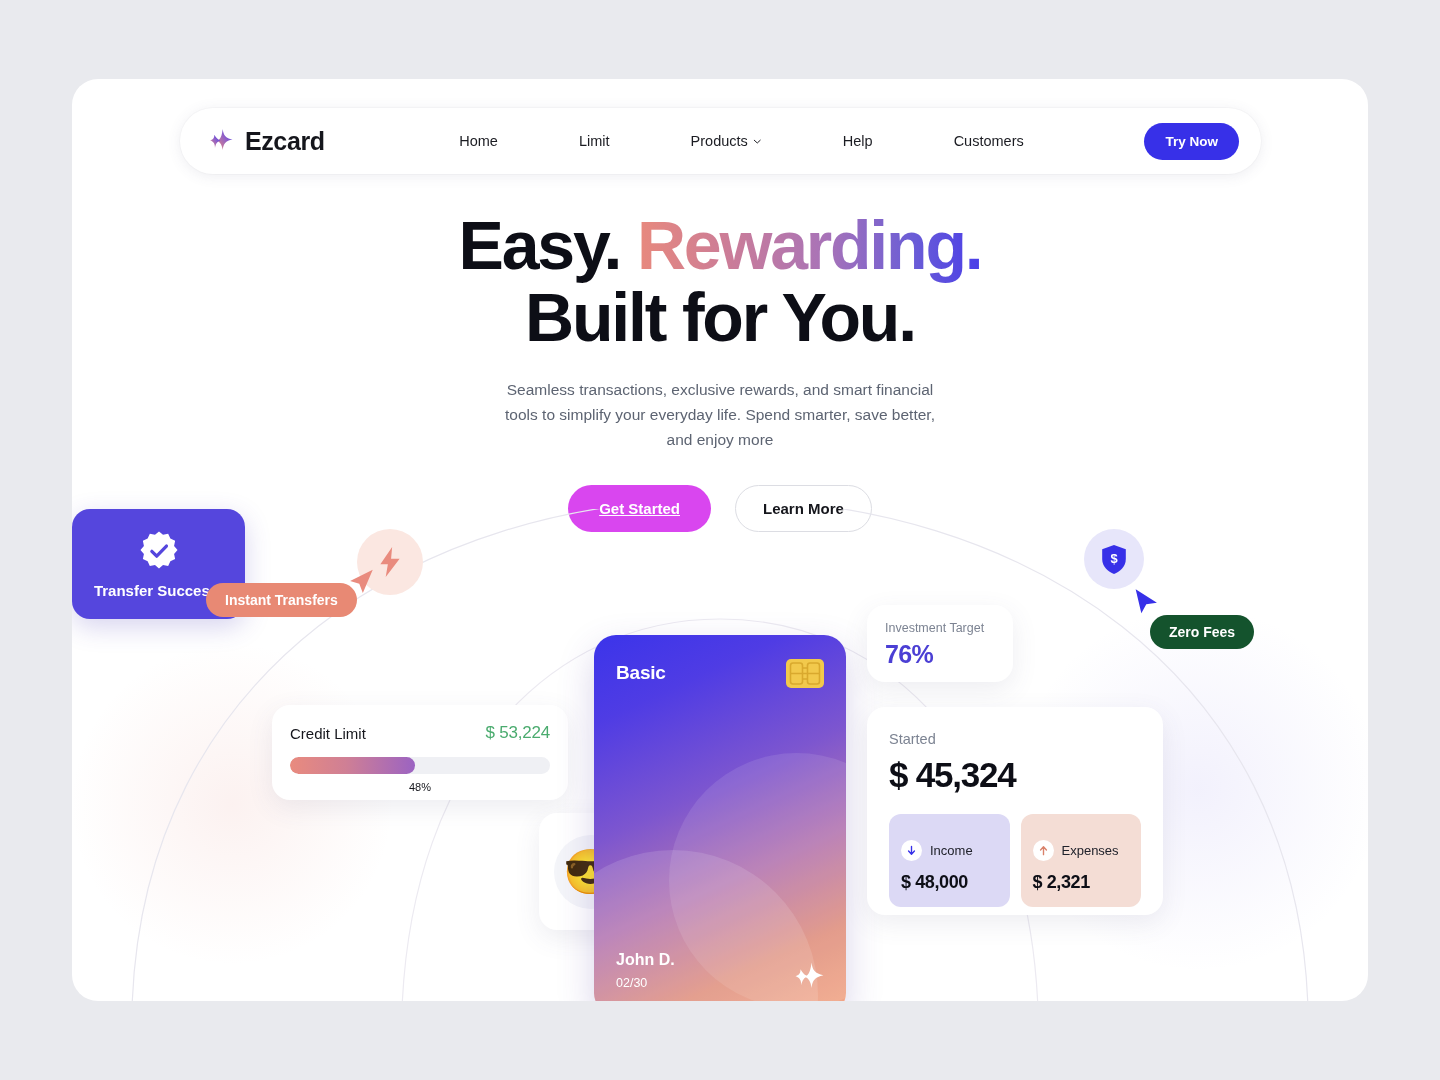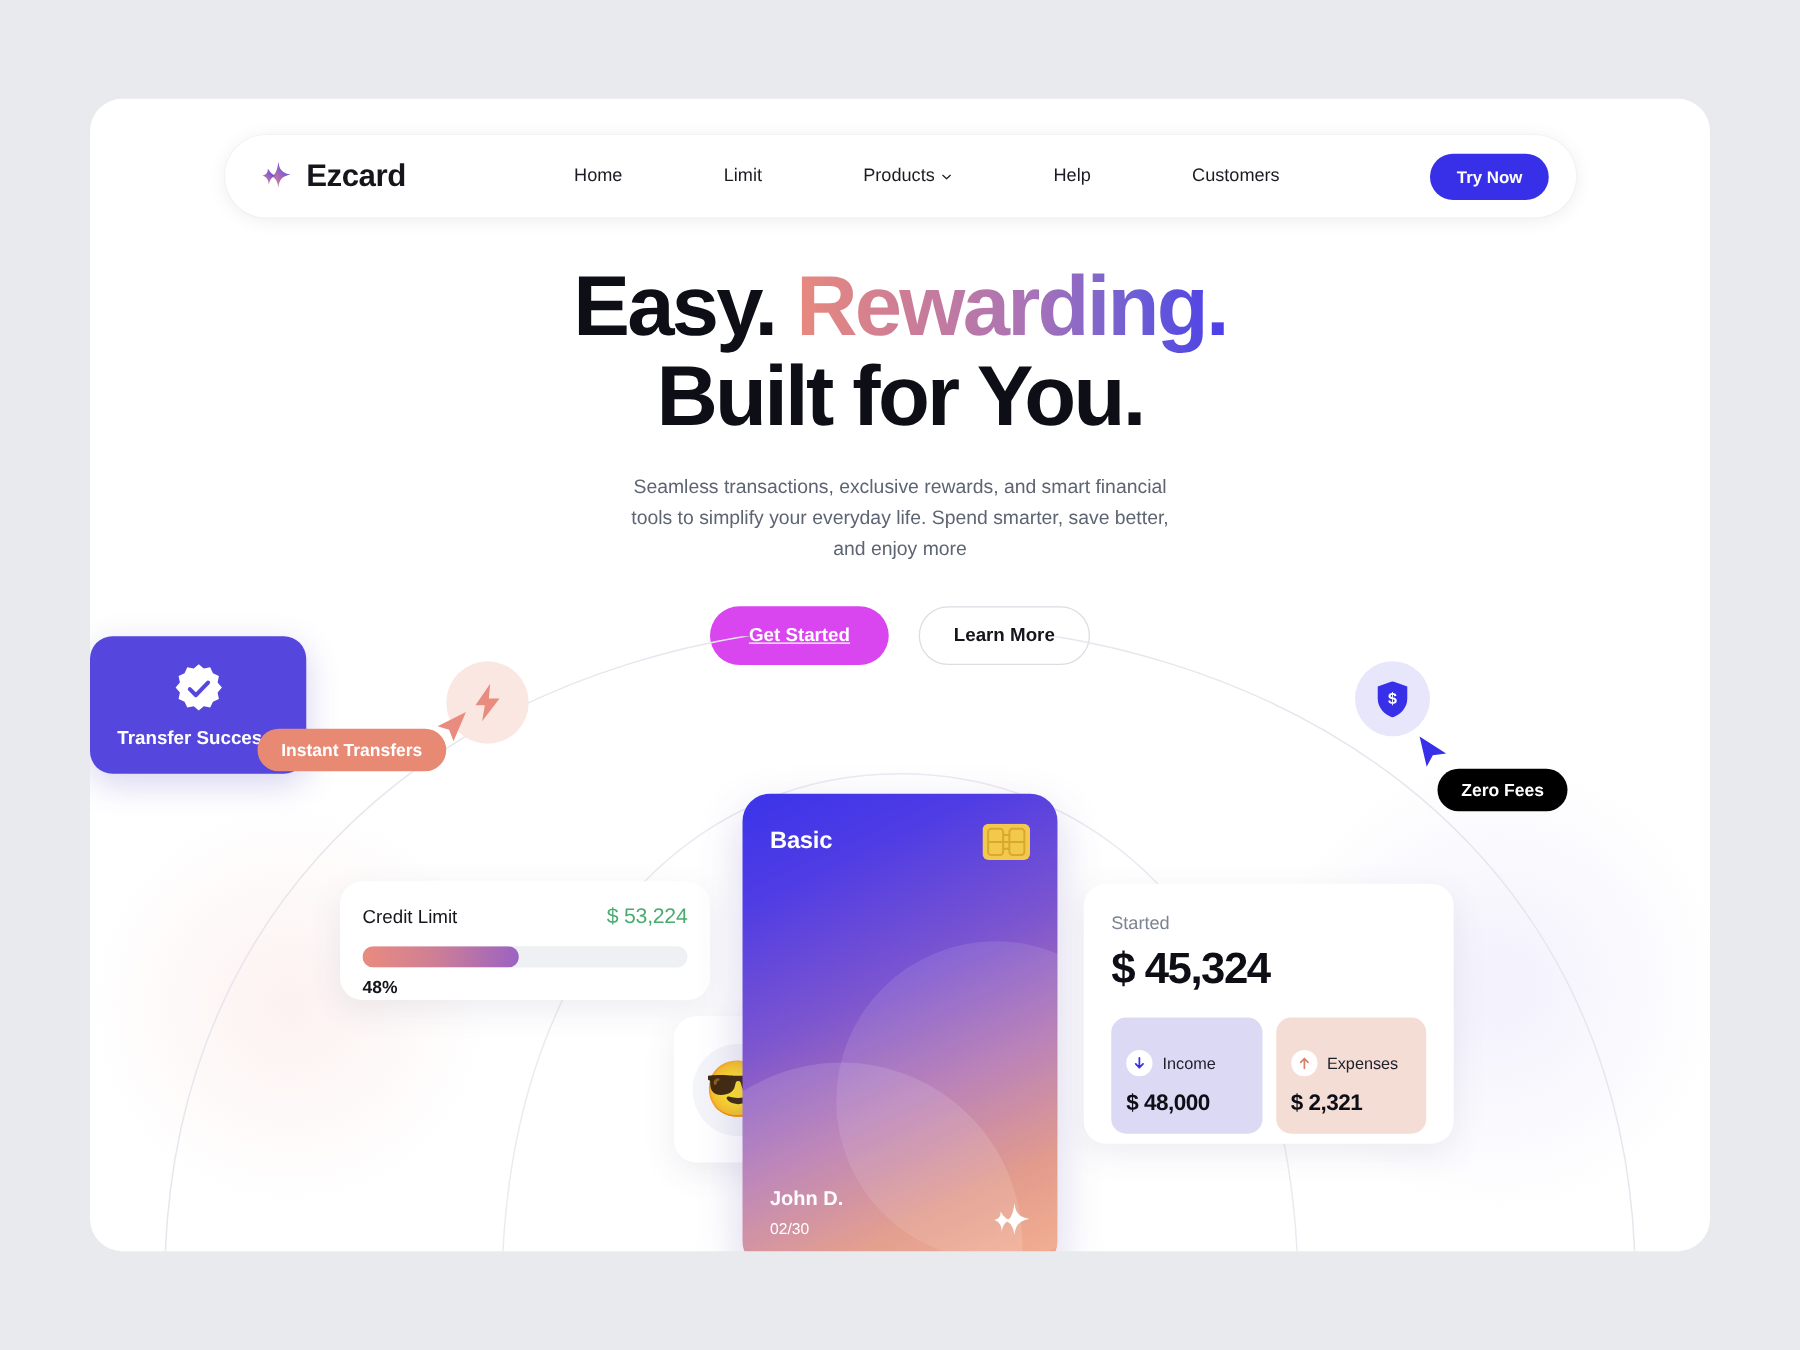--- a/index.html
+++ b/index.html
@@ -101,21 +101,21 @@
   .credit-label { font-size: 15px; color: #15161c; }
   .credit-value { font-size: 17px; color: #4aab6e; letter-spacing: -0.2px; }
   .bar-track {
     margin-top: 14px; width: 100%; height: 17px;
     background: #eff0f4; border-radius: 9px; overflow: hidden;
   }
   .bar-fill {
     height: 100%; border-radius: 9px;
     background: linear-gradient(90deg,#e98b7e 0%,#cf7f95 45%,#9b63c2 100%);
   }
-  .bar-pct { margin-top: 7px; text-align: left; font-size: 14px; font-weight: 700; color: #15161c; }
+  .bar-pct { margin-top: 7px; text-align: center; font-size: 11px; font-weight: 400; color: #15161c; }
 
   
   .success {
     left: 273px; top: 311px; width: 173px; height: 110px;
     background: #5546dd; border-radius: 18px;
     display: flex; flex-direction: column; align-items: center; justify-content: center;
     box-shadow: 0 8px 26px rgba(75,60,180,0.22);
     overflow: hidden;
   }
   .check-badge { width: 42px; height: 42px; display: block; }
@@ -177,21 +177,21 @@
   .stat-name { font-size: 13px; color: #20222b; }
   .stat-amt { margin-top: 11px; font-size: 18px; font-weight: 600; color: #0d0e16; letter-spacing: -0.4px; }
 
   
   .pill {
     position: absolute; border-radius: 17px;
     font-size: 14px; font-weight: 600; color: #fff;
     padding: 9px 19px; white-space: nowrap; cursor: pointer;
   }
   .pill-transfers { left: 134px; top: 74px; background: #e88974; }
-  .pill-zero { left: 1078px; top: 106px; background: #000000; }
+  .pill-zero { left: 1078px; top: 106px; background: #14532d; }
   .ico-circle {
     position: absolute; border-radius: 50%;
     display: flex; align-items: center; justify-content: center;
   }
   .ico-bolt { left: 285px; top: 20px; width: 66px; height: 66px; background: #fbe7e1; }
   .ico-shield { left: 1012px; top: 20px; width: 60px; height: 60px; background: #e7e6fa; }
   .cursor { position: absolute; width: 34px; height: 34px; display: block; }
   .cursor-a { left: 271px; top: 55px; }
   .cursor-b { left: 1058px; top: 76px; }
 </style>
@@ -326,20 +326,24 @@
         <line x1="16.5" y1="20" x2="21.5" y2="20" stroke="#d9a92e" stroke-width="1.6"></line>
       </svg>
       <div class="card-holder">John D.</div>
       <div class="card-exp">02/30</div>
       <svg class="card-mark" viewBox="0 0 40 40">
         <path d="M23 4 C24 13 27 17 37 19 C27 21 24 25 23 34 C22 27 20 23 15 21 C20 19 22 13 23 4 Z" fill="#ffffff"></path>
         <path d="M10 12 C13 17 15 19 19 20 C14 22 12 25 11 31 C11 25 9 22 4 20 C9 19 10 16 10 12 Z" fill="#ffffff"></path>
       </svg>
     </div>
 
+    <div class="tile invest">
+      <div class="invest-label">Investment Target</div>
+      <div class="invest-value">76%</div>
+    </div>
 
     <div class="tile balance">
       <div class="balance-label">Started</div>
       <div class="balance-value">$ 45,324</div>
       <div class="stat-row">
         <div class="stat stat-income">
           <div class="stat-head">
             <span class="stat-ico">
               <svg viewBox="0 0 12 12">
                   <path d="M6 1.5 V10 M2.8 6.6 L6 10 L9.2 6.6" fill="none" stroke="#3730e8" stroke-width="1.5" stroke-linecap="round" stroke-linejoin="round"></path>

